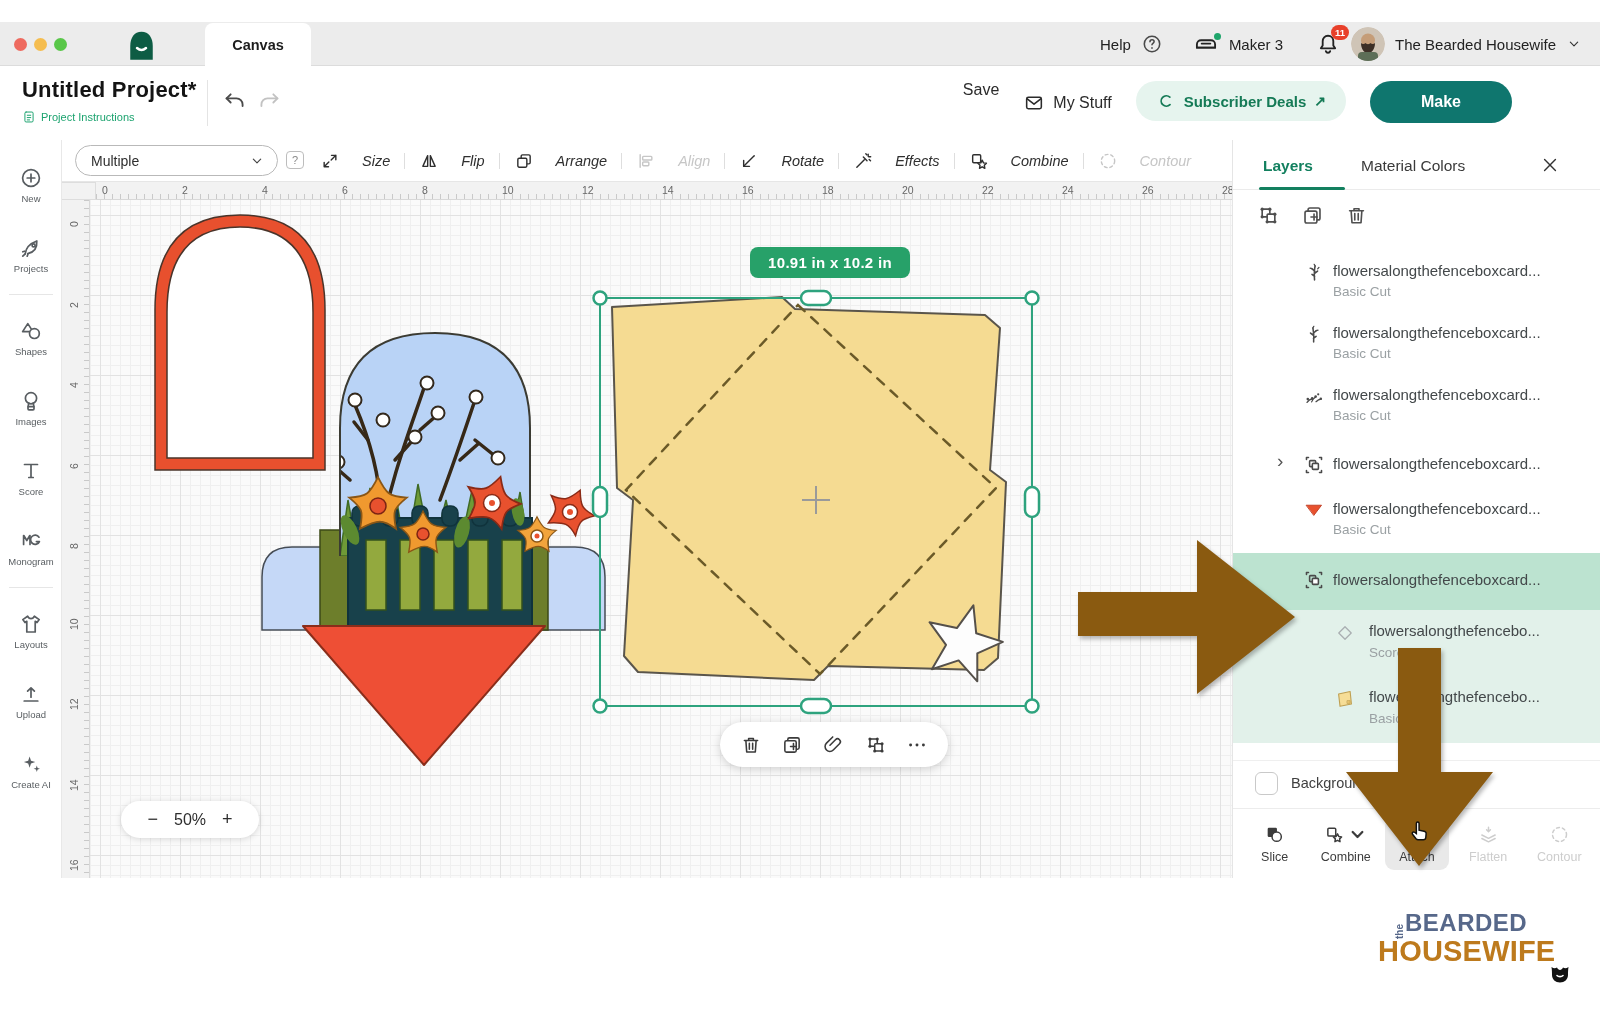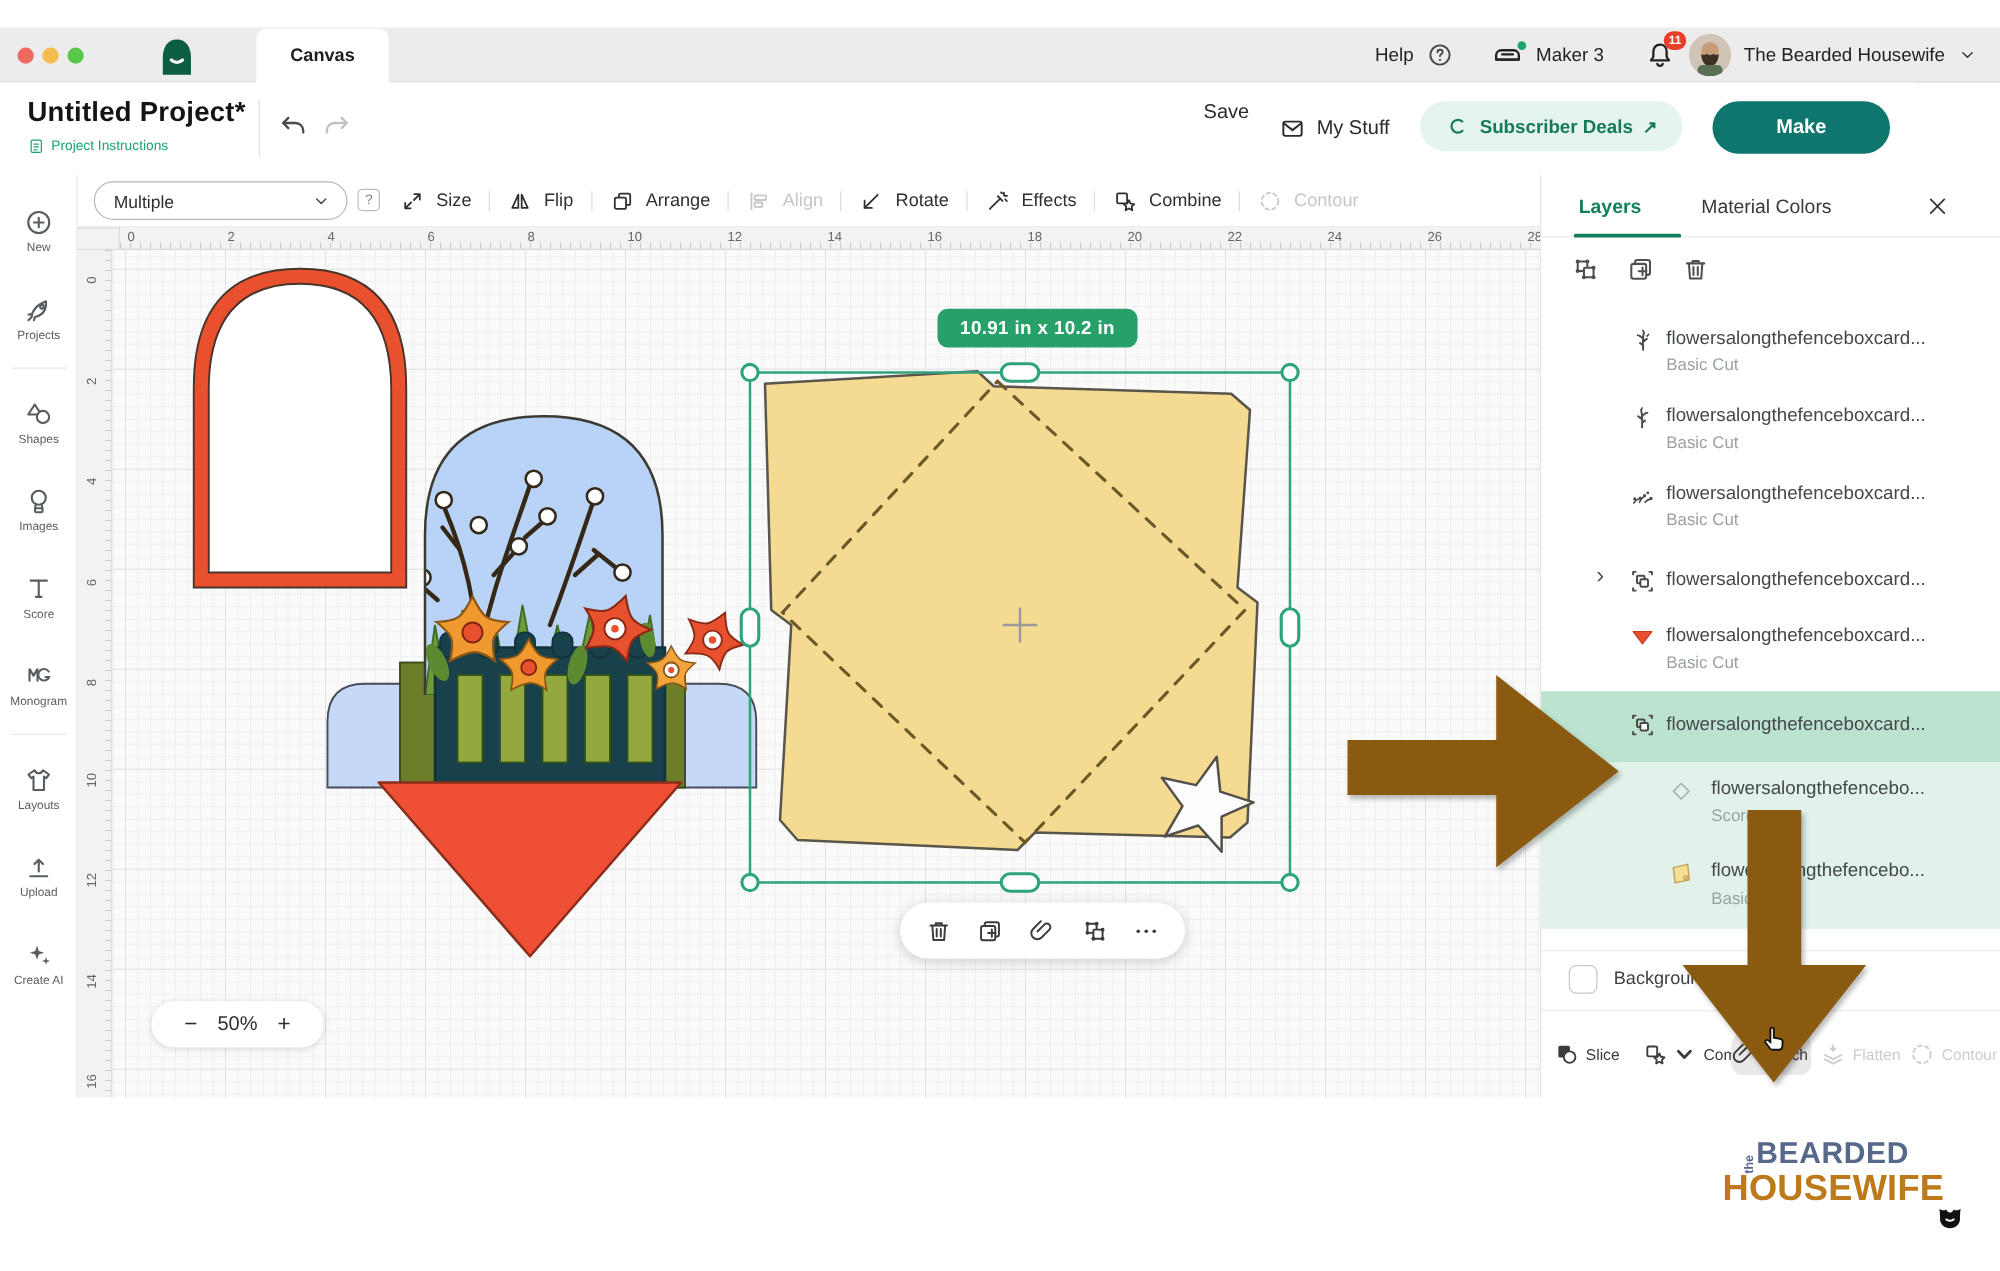--- a/index.html
+++ b/index.html
@@ -37,21 +37,21 @@
   .mystuff { display:flex; align-items:center; gap:8px; font-size:16px; color:#2b2b2b; }
   #deals-pill { display:flex; align-items:center; gap:8px; height:40px; padding:0 20px; background:#e6f4ee; border-radius:20px; color:#157a56; font-size:15px; font-weight:700; }
   #deals-pill .arrow { font-size:14px; font-weight:700; }
   #make-button { width:142px; height:42px; background:#0f766e; color:#fff; border:none; border-radius:21px; font-size:16px; font-weight:700; font-family:"Liberation Sans",sans-serif; }
 
   
   #toolbar { position:absolute; left:0; top:140px; width:1600px; height:42px; background:#fff; border-bottom:1px solid #e6e6e6; }
   #sel-dropdown { position:absolute; left:75px; top:5px; width:203px; height:31px; border:1px solid #b9b9b9; border-radius:16px; display:flex; align-items:center; justify-content:space-between; padding:0 12px 0 15px; font-size:14px; color:#2e2e2e; background:#fff; }
   #tool-help { position:absolute; left:286px; top:11px; width:18px; height:18px; border:1px solid #bdbdbd; border-radius:4px; font-size:11px; color:#8a8a8a; display:flex; align-items:center; justify-content:center; }
   #tool-items { position:absolute; left:306px; top:0; height:41px; display:flex; align-items:center; }
-  .tool-item { display:flex; align-items:center; gap:9px; padding:0 14px; font-size:14.5px; color:#2f2f2f; cursor:default; }
+  .tool-item { display:flex; align-items:center; gap:22px; padding:0 14px; font-size:14.5px; color:#2f2f2f; cursor:default;font-style:italic; }
   .tool-item.disabled { color:#c6c6c6; }
   .tool-sep { width:1px; height:16px; background:#dedede; }
 
   
   #sidebar { position:absolute; left:0; top:140px; width:62px; height:738px; background:#fff; border-right:1px solid #e8e8e8; padding-top:12px; }
   .side-item { width:62px; height:66px; display:flex; flex-direction:column; align-items:center; justify-content:center; gap:3px; margin-bottom:4px; }
   .side-item .icn { width:24px; height:24px; color:#585d61; }
   .side-label { font-size:9.5px; color:#585d61; }
   .side-div { width:44px; height:1px; background:#e6e6e6; margin:6px auto 10px; }
 
@@ -99,21 +99,21 @@
   .layer-row.selected { background:#bce3d0; }
   .layer-row.selected .l-icn { top:16px; } .layer-row.selected .l-name { top:18px; }
   .layer-row.child { background:#e2f1ea; }
   .layer-row.child .l-icn { left:101px; top:12px; }
   .layer-row.child .l-name { left:136px; top:12px; }
   .layer-row.child .l-type { left:136px; top:35px; }
   #bg-row { position:absolute; left:0; top:620px; width:368px; height:46px; border-top:1px solid #efefef; }
   #bg-checkbox { position:absolute; left:22px; top:11px; width:23px; height:23px; border:1.5px solid #c9c9c9; border-radius:6px; background:#fff; }
   #bg-label { position:absolute; left:58px; top:14px; font-size:14.5px; color:#3f3f3f; }
   #action-bar { position:absolute; left:0; bottom:0; width:368px; height:70px; border-top:1px solid #ececec; display:flex; align-items:center; justify-content:space-around; padding:0 6px; }
-  .action-btn { display:flex; flex-direction:row; align-items:center; gap:5px; width:64px; padding:6px 0; color:#3c3c3c; border-radius:9px; }
+  .action-btn { display:flex; flex-direction:column; align-items:center; gap:5px; width:64px; padding:6px 0; color:#3c3c3c; border-radius:9px; }
   .action-btn .a-label { font-size:12.5px; }
   .action-btn .icn { width:21px; height:21px; color:inherit; }
   .action-btn.disabled { color:#cdcdcd; }
   .action-btn.active { background:#e9e9e9; }
   .a-icn-wrap { display:flex; align-items:center; gap:2px; }
   .a-caret { width:10px; height:10px; }
 
   
   #arrows-svg { position:absolute; left:1060px; top:520px; width:450px; height:360px; z-index:44; filter:drop-shadow(2px 3px 2px rgba(0,0,0,.28)); }
   #cursor-hand { position:absolute; left:1406px; top:818px; width:27px; height:27px; z-index:46; }

